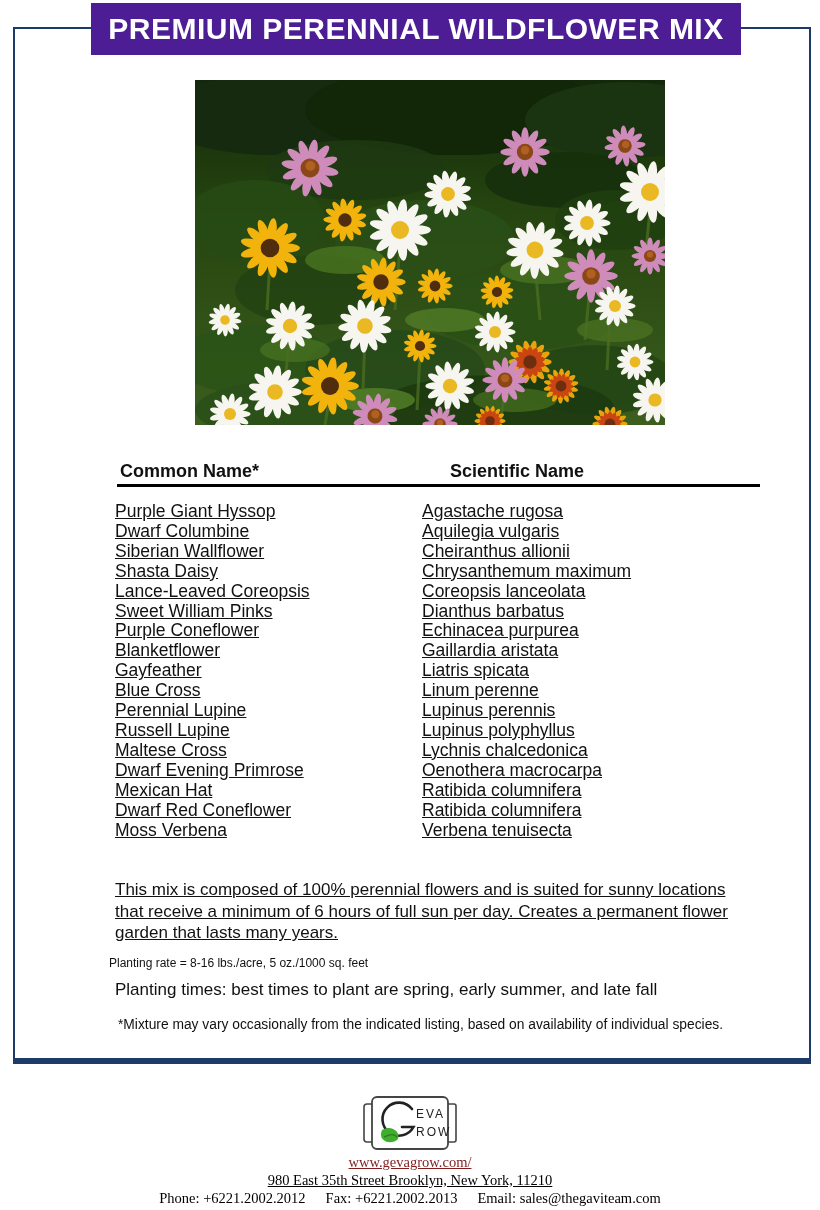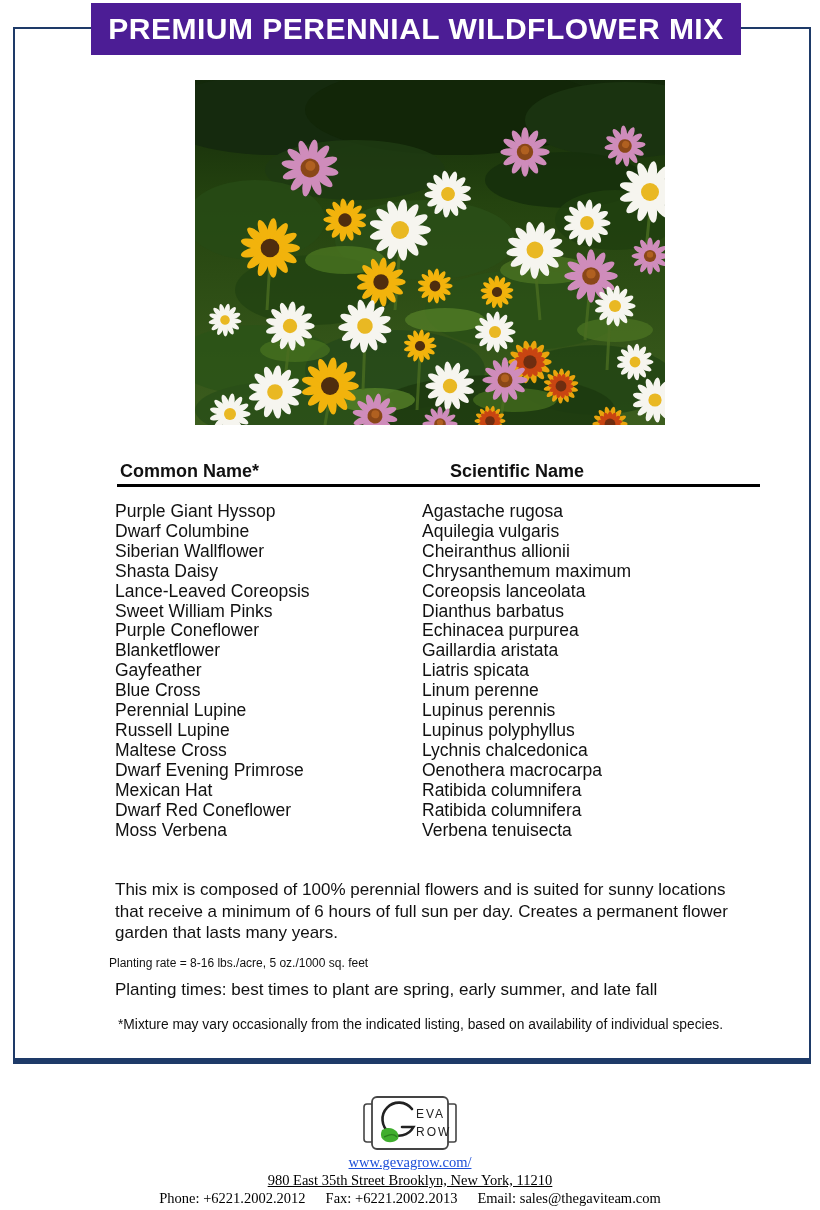--- a/index.html
+++ b/index.html
@@ -18,34 +18,34 @@
     background:#4c1d95;color:#fff;
     display:flex;align-items:center;justify-content:center;
     font-weight:bold;font-size:30px;letter-spacing:.5px;white-space:nowrap;
     z-index:3;
   }
   .photo{position:absolute;left:195px;top:80px;width:470px;height:345px;z-index:2;}
   .col-header{position:absolute;top:461px;font-weight:bold;font-size:18px;z-index:2;}
   #common-header{left:120px;}
   #sci-header{left:450px;}
   .rule{position:absolute;left:117px;top:484px;width:643px;height:3px;background:#000;z-index:2;}
-  .rows{position:absolute;left:115px;top:502px;font-size:17.5px;line-height:19.9px;z-index:2;}
+  .rows{position:absolute;left:115px;top:502px;font-size:17.5px;line-height:19.9px;z-index:2;text-decoration:underline;}
   .row{display:flex;}
   .row .common{width:307px;}
-  .para{position:absolute;left:115px;top:879px;width:624px;font-size:17px;line-height:21.6px;z-index:2;}
+  .para{position:absolute;left:115px;top:879px;width:624px;font-size:17px;line-height:21.6px;z-index:2;text-decoration:underline;}
   .rate{position:absolute;left:109px;top:956px;font-size:12px;z-index:2;}
   .times{position:absolute;left:115px;top:980px;font-size:17px;z-index:2;}
   .footnote{position:absolute;left:118px;top:1017px;font-size:13.8px;z-index:2;}
   .logo{position:absolute;left:360px;top:1092px;z-index:2;}
   .serifline{
     position:absolute;left:0;right:0;text-align:center;
     font-family:"Liberation Serif", serif;font-size:14.5px;color:#000;z-index:2;
   }
   .weblink{top:1154px;}
-  .weblink a{color:#1d4ed8;text-decoration:underline;cursor:pointer;}
+  .weblink a{color:#7f1d1d;text-decoration:underline;cursor:pointer;}
   .addr{top:1172px;text-decoration:underline;}
   .contact{top:1190px;}
   .contact span{margin:0 10px;}
 </style>
 </head>
 <body>
 
 <div class="frame"></div>
 
 <div class="banner">

